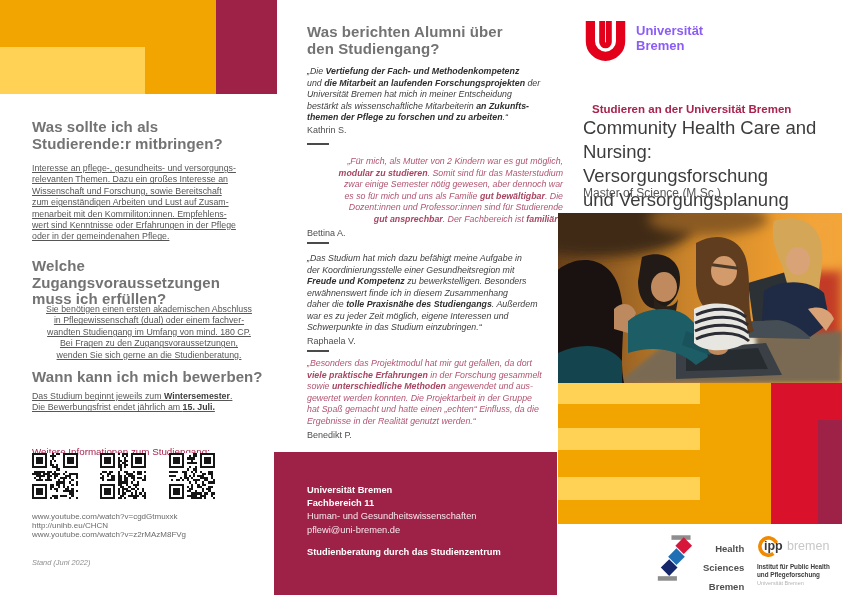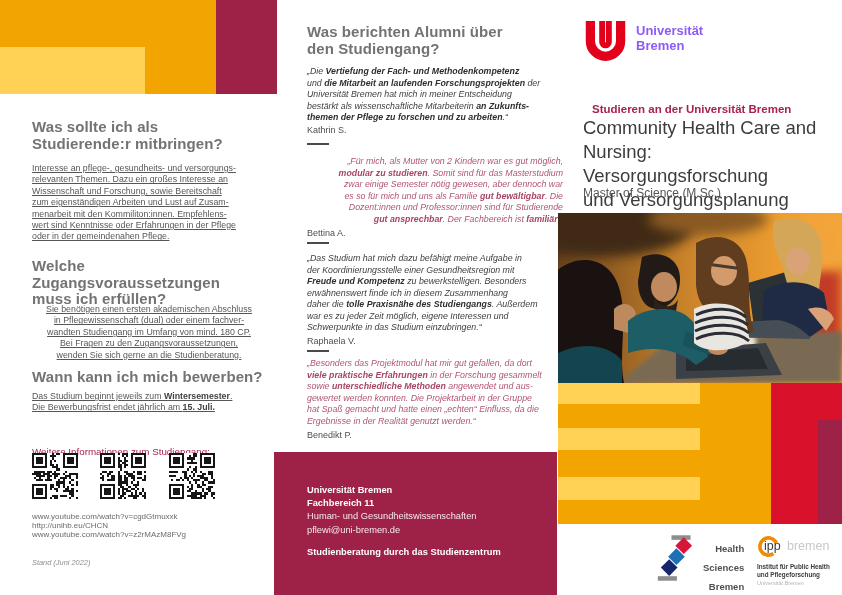--- a/index.html
+++ b/index.html
@@ -60,21 +60,21 @@
   .s1{top:0;height:21px;} .s2{top:45px;height:22px;} .s3{top:94px;height:23px;}
   .red-block{left:771px;top:383px;width:71px;height:141px;background:#D9112B;}
   .maroon-block2{left:818px;top:420px;width:24px;height:104px;background:#9E2148;}
 
   
   .hsb{left:656px;top:534px;display:flex;align-items:flex-start;}
   .hsb-text{margin-left:7px;margin-top:5px;text-align:right;font-size:9.5px;line-height:19px;font-weight:bold;color:#4F4F4F;}
   .ipp{left:757px;top:535px;width:86px;}
   .ipp-brand{position:relative;height:24px;}
   .ipp-ring{position:absolute;left:0;top:0;}
-  .ipp-word{position:absolute;left:7px;top:4px;font-size:12.5px;font-weight:normal;color:#3A3A3A;}
+  .ipp-word{position:absolute;left:7px;top:4px;font-size:12.5px;font-weight:bold;color:#3A3A3A;}
   .ipp-word2{position:absolute;left:30px;top:4px;font-size:12.5px;color:#C8C8C8;}
   .ipp-lines{margin-top:4px;font-size:6.3px;line-height:7.6px;font-weight:bold;color:#3A3A3A;}
   .ipp-line3{margin-top:2px;font-size:5.5px;color:#B5B5B5;font-weight:normal;}
 </style>
 </head>
 <body>
 
 <div class="page">
 
   <div class="abs d-orange"></div>

